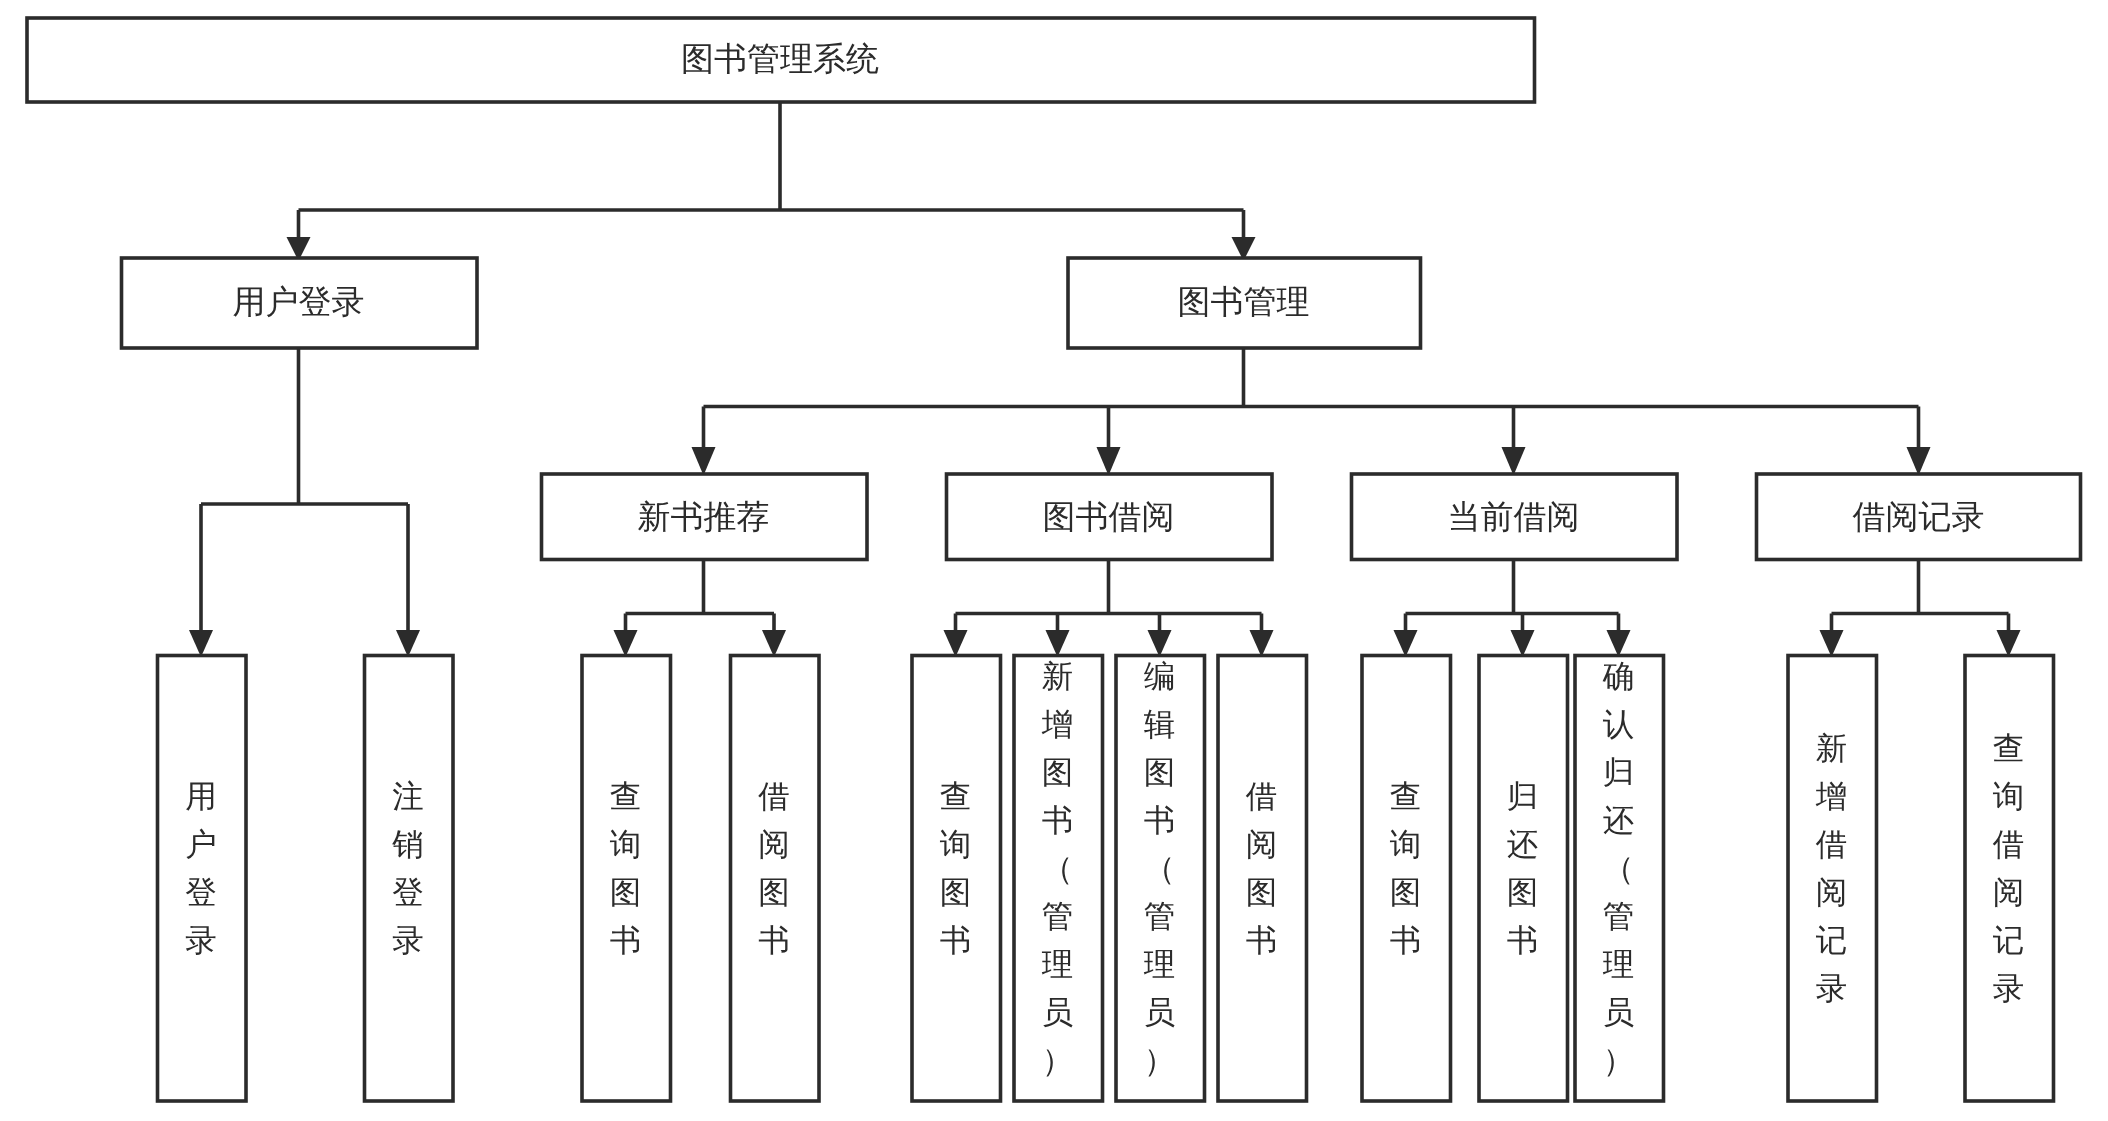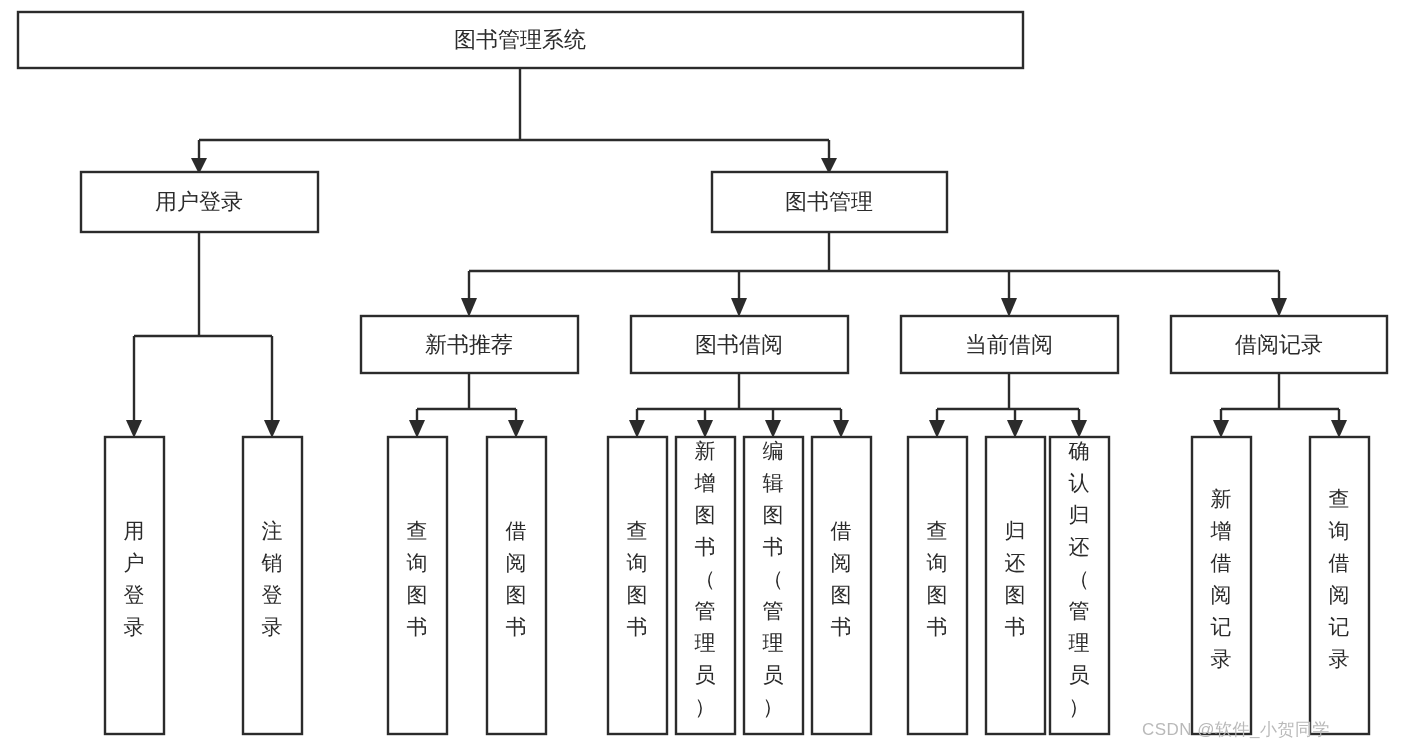--- a/index.html
+++ b/index.html
@@ -215,14 +215,13 @@
     <g>
       <rect class="node-rect" x="1192" y="437" width="59" height="297"></rect>
       <text class="node-label-vertical"><tspan x="1221" y="506">新</tspan><tspan x="1221" y="538">增</tspan><tspan x="1221" y="570">借</tspan><tspan x="1221" y="602">阅</tspan><tspan x="1221" y="634">记</tspan><tspan x="1221" y="666">录</tspan></text>
     </g>
     <g>
       <rect class="node-rect" x="1310" y="437" width="59" height="297"></rect>
       <text class="node-label-vertical"><tspan x="1339" y="506">查</tspan><tspan x="1339" y="538">询</tspan><tspan x="1339" y="570">借</tspan><tspan x="1339" y="602">阅</tspan><tspan x="1339" y="634">记</tspan><tspan x="1339" y="666">录</tspan></text>
     </g>
   </svg>
 
-  <div class="watermark">CSDN @软件_小贺同学</div>
 </div>
 
 </body></html>

